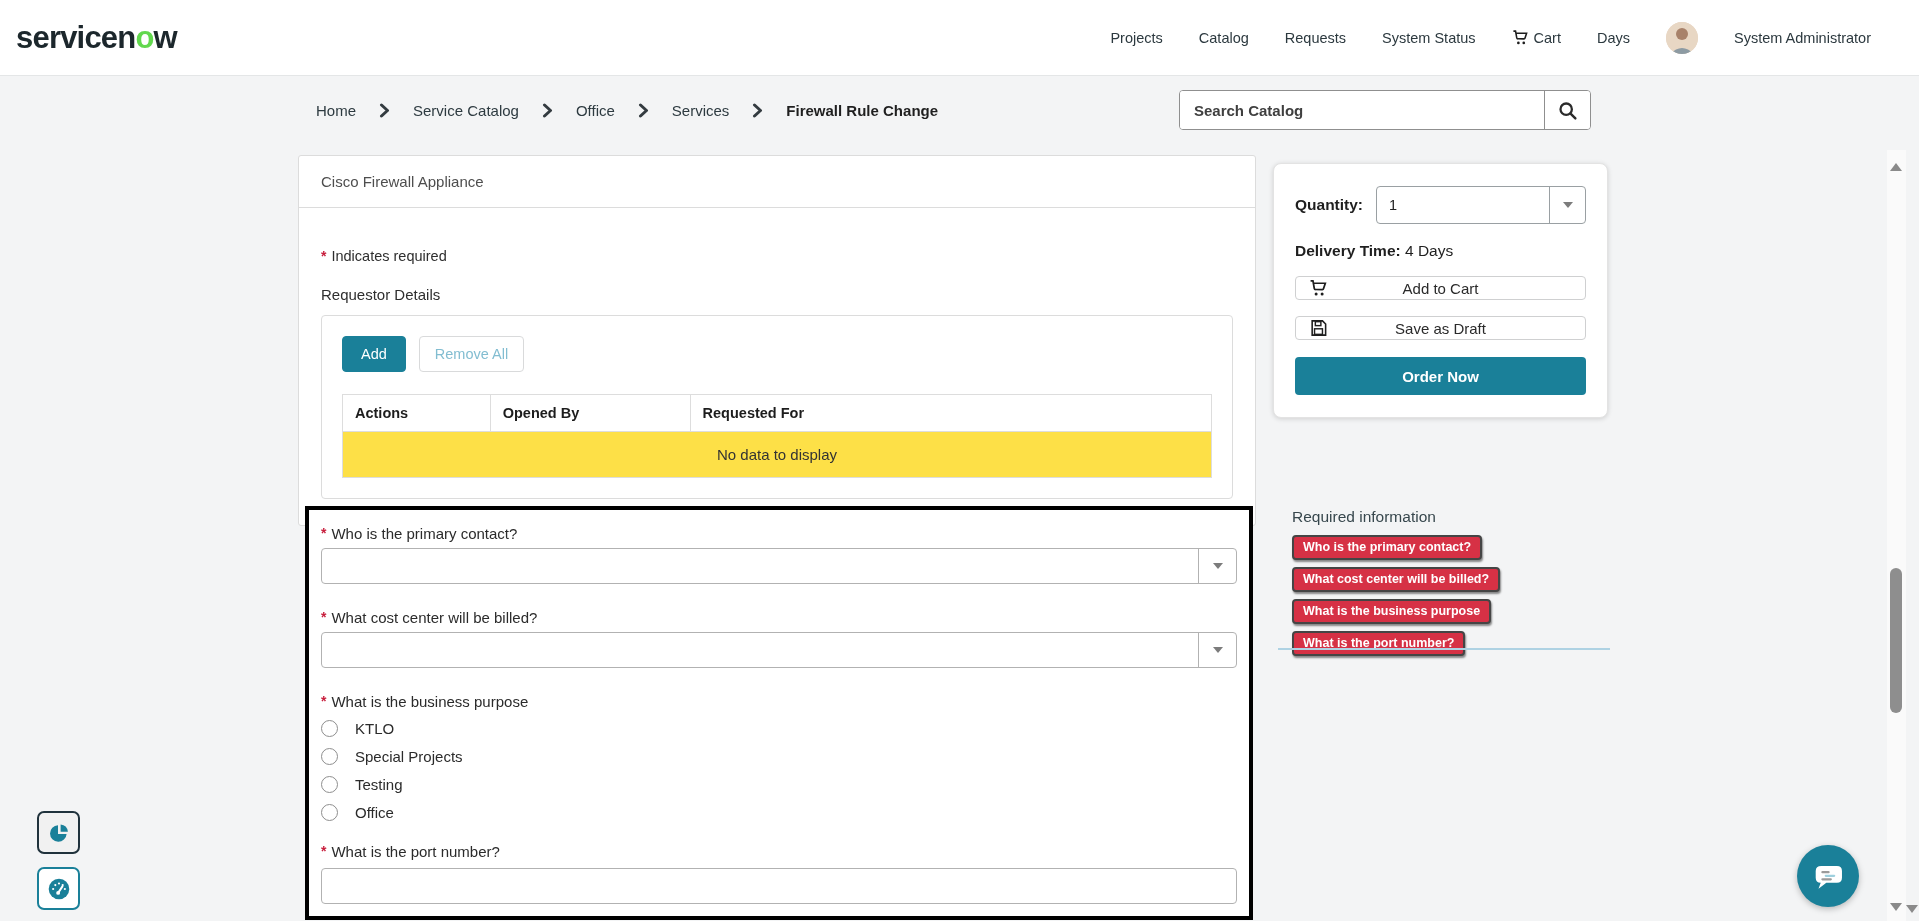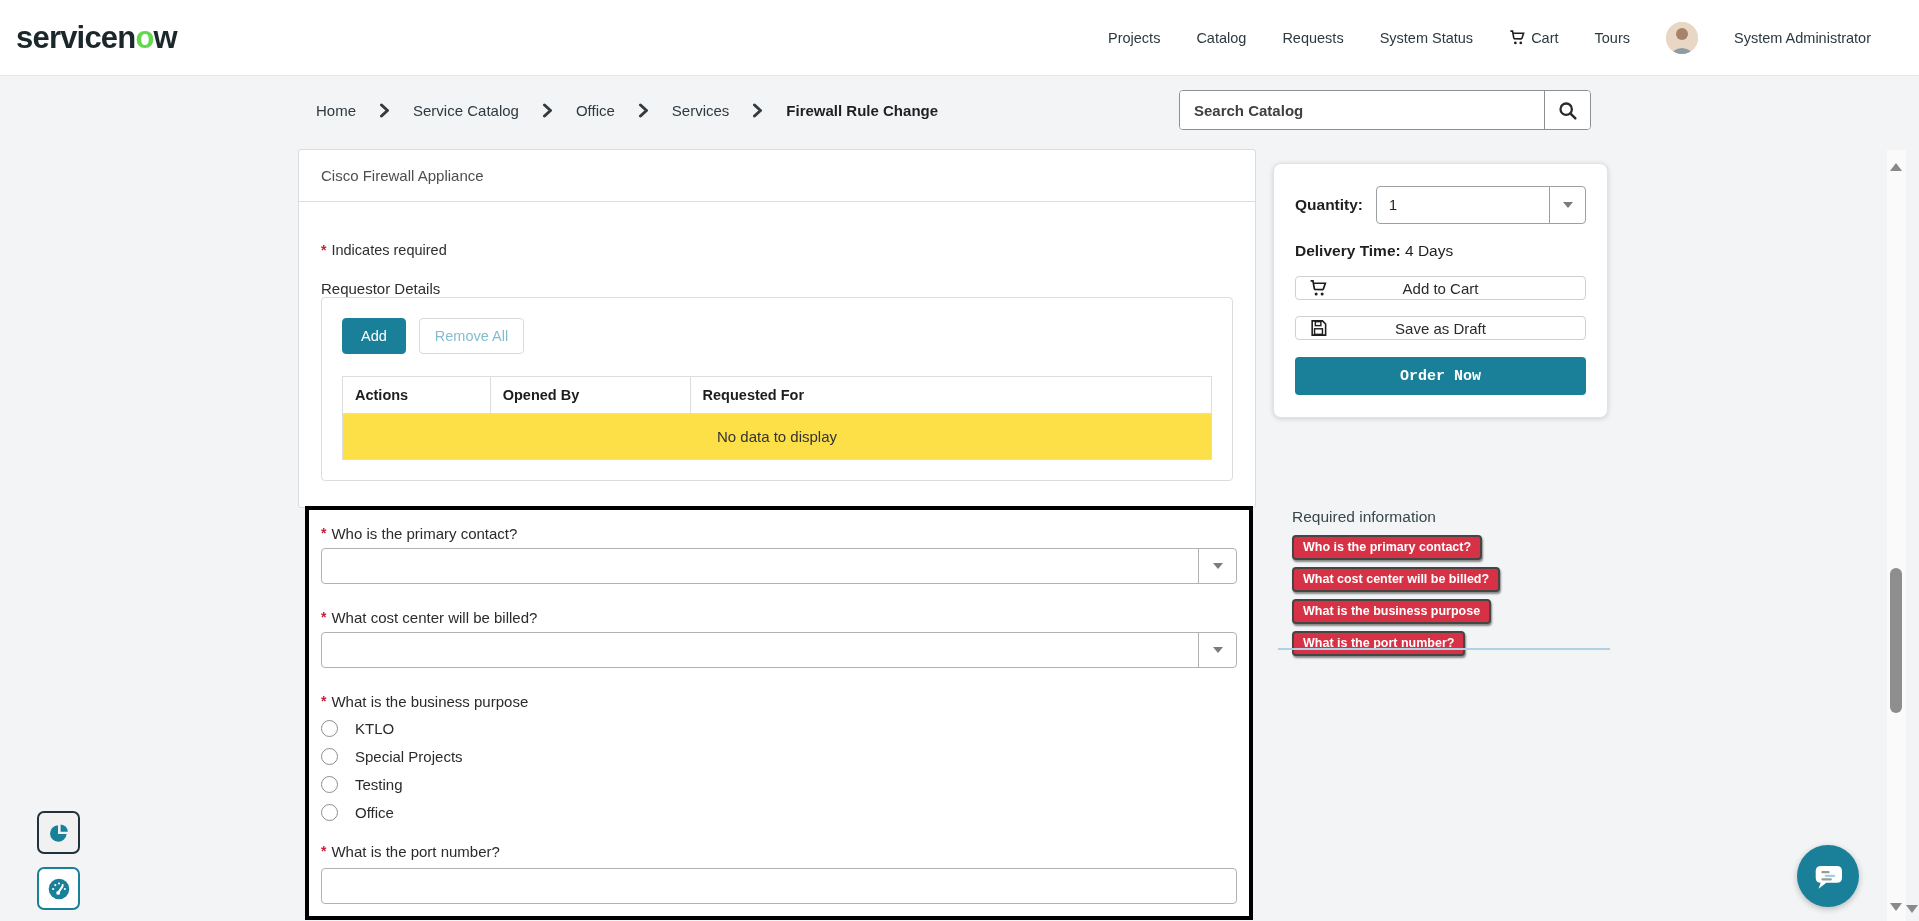--- a/index.html
+++ b/index.html
@@ -19,27 +19,27 @@
   
   .breadcrumb { position:absolute; left:316px; top:102px; display:flex; align-items:center; gap:23px; font-size:15px; color:#2d3a40; }
   .breadcrumb a { cursor:pointer; }
   .crumb-current { font-weight:700; color:#1f1f1f; }
   .searchbar { position:absolute; left:1179px; top:90px; width:412px; height:40px; background:#fff; border:1px solid #8f8f8f; border-radius:4px; display:flex; overflow:hidden; }
   .searchbar input { flex:1; border:none; outline:none; padding:0 14px; font-size:15px; font-family:inherit; color:#222;font-weight:bold; }
   .searchbar input::placeholder { color:#3f3f3f; opacity:1; }
   .search-btn { width:46px; border:none; border-left:1px solid #8f8f8f; background:#fff; display:flex; align-items:center; justify-content:center; cursor:pointer; }
 
   
-  .main-card { position:absolute; left:298px; top:149px; width:958px; background:#fff; border:1px solid #dcdcdc; border-radius:3px; }
+  .main-card { position:absolute; left:298px; top:155px; width:958px; background:#fff; border:1px solid #dcdcdc; border-radius:3px; }
   .card-title { height:52px; line-height:52px; padding-left:22px; border-bottom:1px solid #dcdcdc; font-size:15px; color:#4e4e4e; }
   .card-body { padding:40px 22px 26px; }
   .star { color:#c81f3d; font-weight:700; margin-right:5px; font-size:14px; }
   .required-note { font-size:14.5px; color:#2e2e2e; display:flex; align-items:center; }
   .section-label { margin-top:22px; font-size:15px; color:#2e2e2e; }
-  .requestor-panel { border:1px solid #dcdcdc; border-radius:4px; padding:20px; }
+  .requestor-panel { margin-top:12px; border:1px solid #dcdcdc; border-radius:4px; padding:20px; }
   .btn-row { display:flex; gap:13px; }
   .btn-primary { background:#1a8099; color:#fff; border:1px solid #1a8099; border-radius:4px; font-size:14.5px; padding:9px 18px; font-family:inherit; cursor:pointer; }
   .btn-secondary { background:#fff; color:#82bdd1; border:1px solid #d9dadb; border-radius:4px; font-size:14.5px; padding:9px 15px; font-family:inherit; cursor:pointer; }
   .req-table { margin-top:22px; width:100%; border-collapse:collapse; font-size:14.5px; }
   .req-table th { border:1px solid #ddd; text-align:left; font-weight:700; padding:10px 12px; color:#1d1d1d; background:#fff; }
   .th-1 { width:17%; } .th-2 { width:23%; } .th-3 { width:60%; }
   .req-table td { border:1px solid #ddd; background:#fde047; text-align:center; padding:14px; font-size:15px; color:#333; }
 
   
   .form-box { position:absolute; left:305px; top:506px; width:948px; height:414px; background:#fff; border:4px solid #000; padding:10px 12px; }
@@ -60,21 +60,21 @@
   .order-card { position:absolute; left:1273px; top:163px; width:335px; background:#fff; border:1px solid #e3e3e3; border-radius:8px; box-shadow:0 1px 5px rgba(0,0,0,0.15); padding:22px 21px; }
   .qty-row { display:flex; align-items:center; }
   .qty-label { font-weight:700; font-size:15.5px; color:#1f1f1f; }
   .qty-select { margin-left:13px; flex:1; height:38px; border:1px solid #9aa0a3; border-radius:4px; background:#fff; display:flex; cursor:pointer; }
   .qty-value { flex:1; line-height:36px; padding:0 12px; font-size:14.5px; color:#222; }
   .qty-caret { width:36px; border-left:1px solid #9aa0a3; display:flex; align-items:center; justify-content:center; }
   .delivery { margin-top:18px; font-size:15.5px; color:#1f1f1f; }
   .delivery b { font-weight:700; }
   .panel-btn { position:relative; margin-top:16px; width:100%; height:24px; background:#fff; border:1px solid #cfd0d1; border-radius:4px; font-size:15px; color:#2a2a2a; font-family:inherit; display:flex; align-items:center; justify-content:center; cursor:pointer; }
   .panel-btn .btn-icon { position:absolute; left:13px; top:50%; transform:translateY(-50%); display:flex; }
-  .order-now { margin-top:17px; width:100%; height:38px; background:#1a8099; border:none; border-radius:4px; color:#fff; font-weight:700; font-size:15px; font-family:Liberation Mono, monospace; cursor:pointer; }
+  .order-now { margin-top:17px; width:100%; height:38px; background:#1a8099; border:none; border-radius:4px; color:#fff; font-weight:700; font-size:15px; font-family:Liberation Sans, sans-serif; cursor:pointer; }
 
   
   .required-info { position:absolute; left:1292px; top:508px; width:324px; }
   .ri-title { font-size:15.5px; color:#37474d; }
   .ri-badge { display:table; margin-top:7px; background:#d63145; border:2px solid #454545; border-radius:4px; color:#fff; font-weight:700; font-size:12.5px; padding:3px 9px 4px; box-shadow:1px 2px 2px rgba(0,0,0,0.45); cursor:pointer; white-space:nowrap; }
   .ri-badge.first { margin-top:9px; }
   .blue-divider { position:absolute; left:1278px; top:648px; width:332px; height:2px; background:#aed2e3; }
 
   
   .fab { position:absolute; width:43px; height:43px; border-radius:7px; display:flex; align-items:center; justify-content:center; cursor:pointer; }
@@ -108,21 +108,21 @@
       <a class="nav-cart">
         <span style="display:flex;">
           <svg viewBox="0 0 24 24" width="17" height="17">
               <path d="M2 3h3l1.7 9.6a1.6 1.6 0 0 0 1.6 1.3h8.5a1.6 1.6 0 0 0 1.6-1.2L20.6 6H6" fill="none" stroke="#1e1e1e" stroke-width="2.2"></path>
               <circle cx="9" cy="19.6" r="1.9" fill="#1e1e1e"></circle>
               <circle cx="16.6" cy="19.6" r="1.9" fill="#1e1e1e"></circle>
             </svg>
         </span>
         <span>Cart</span>
       </a>
-      <a>Tours</a>
+      <a>Days</a>
       <span class="avatar">
         <svg viewBox="0 0 32 32" width="32" height="32">
             <rect width="32" height="32" fill="#e8d7c4"></rect>
             <circle cx="16" cy="12" r="6" fill="#a8826a"></circle>
             <path d="M4 32 Q16 20 28 32 Z" fill="#8d9ba3"></path>
           </svg>
       </span>
       <span class="user-name">System Administrator</span>
     </nav>
   </header>

